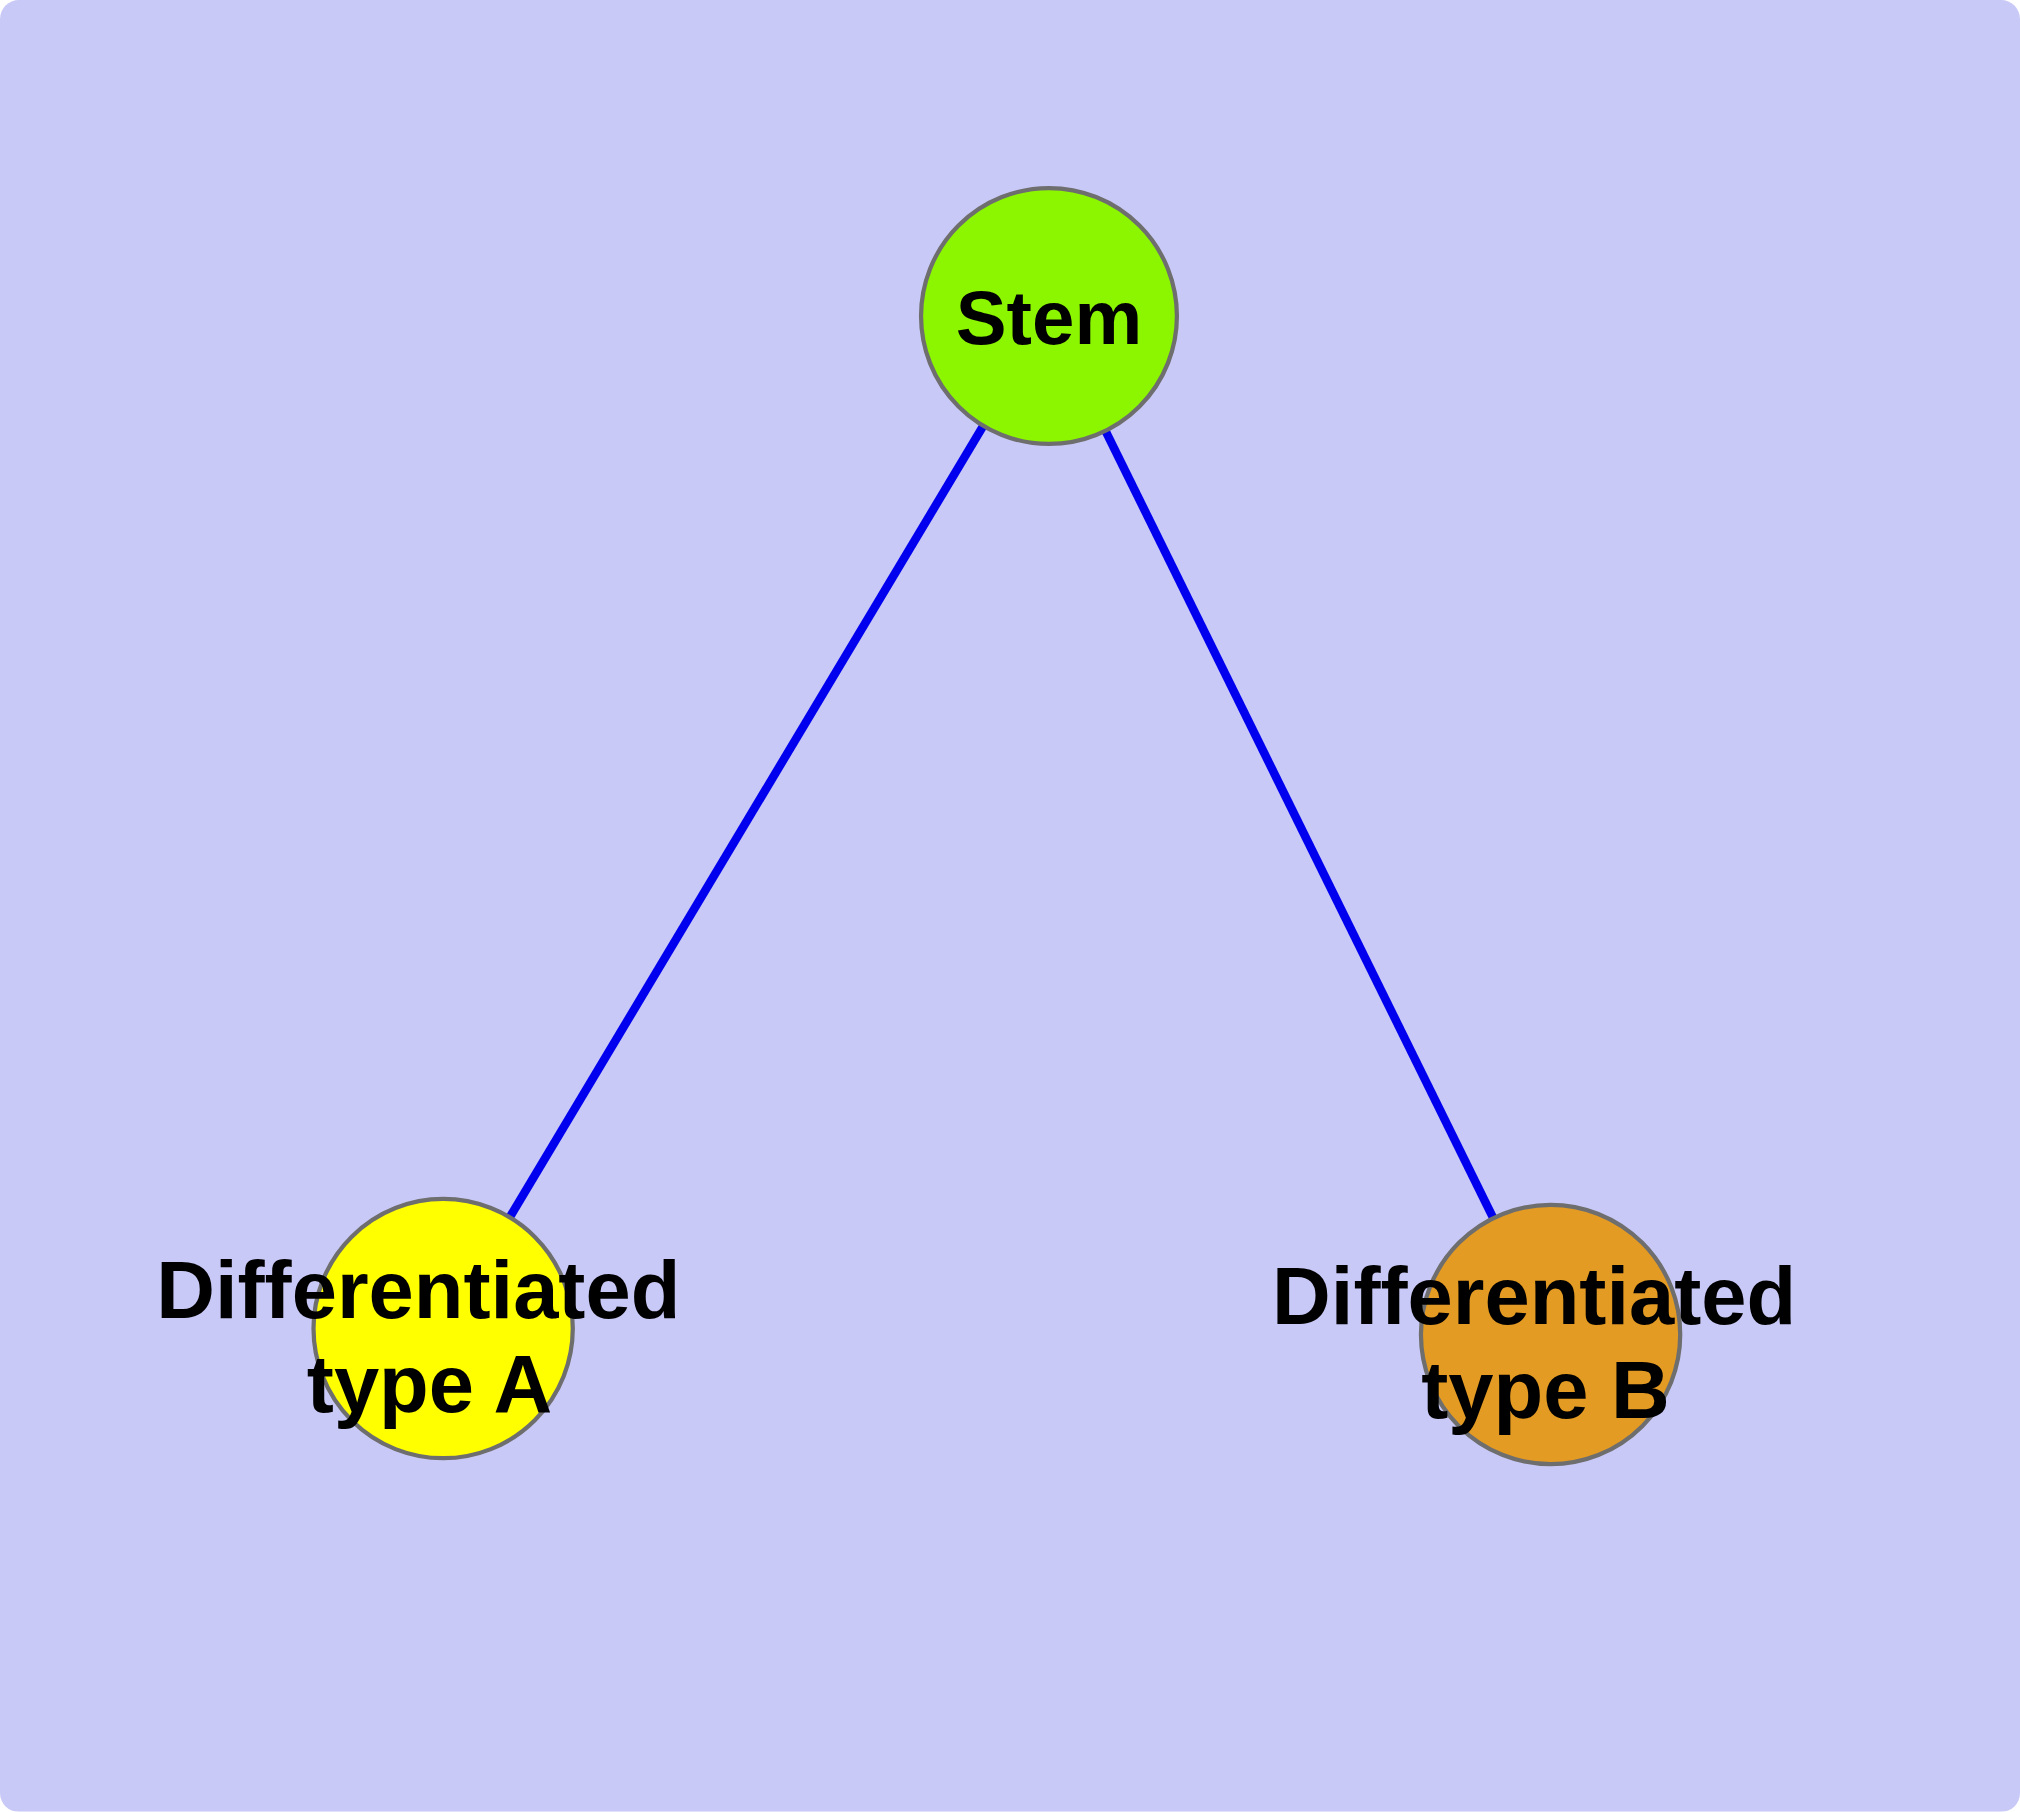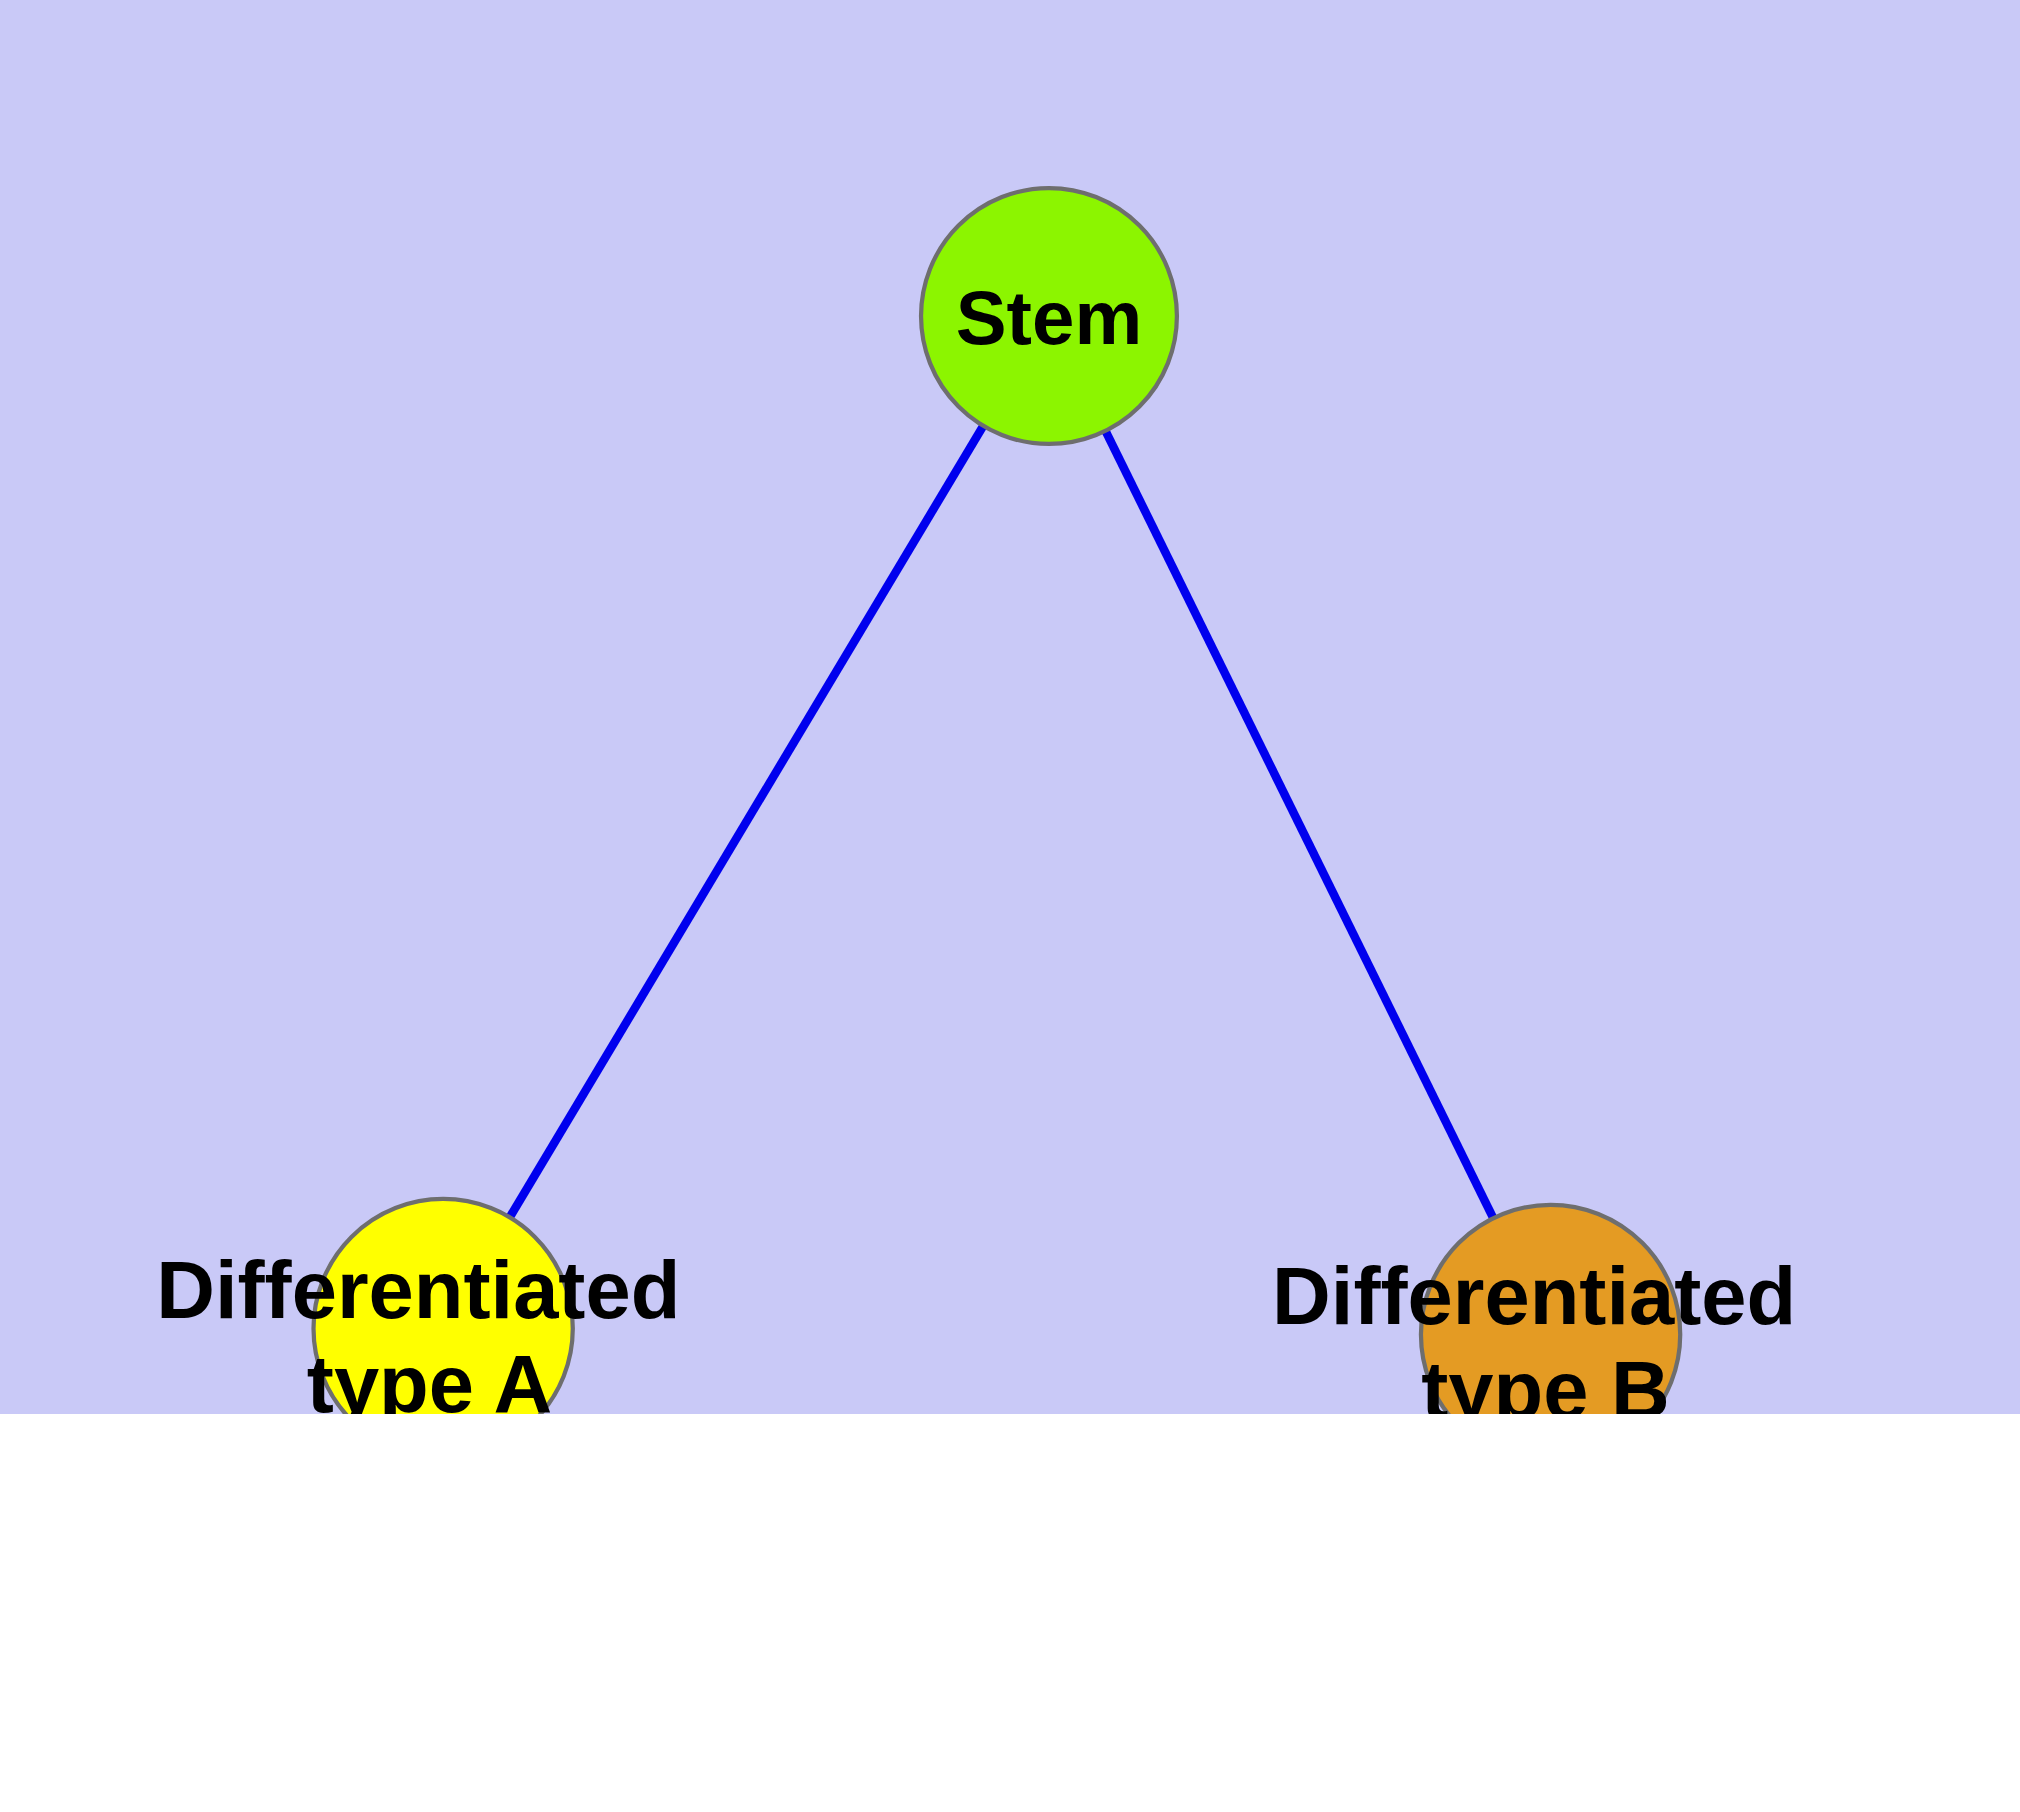--- a/index.html
+++ b/index.html
@@ -2,23 +2,24 @@
 <html style="font-size:13.6px"><head>
 <meta charset="utf-8">
 <style>
   html, body {
     margin: 0;
     padding: 0;
     background: #ffffff;
   }
   .diagram-wrap {
     width: 2021px;
-    height: 1414px;
+    height: 1812px;
     max-width: 100%;
     overflow: hidden;
+    border-radius: 19px;
   }
   svg {
     display: block;
     width: 100%;
     height: auto;
   }
   .node-label {
     font-family: "Liberation Sans", "DejaVu Sans", sans-serif;
     font-weight: bold;
     text-anchor: middle;

